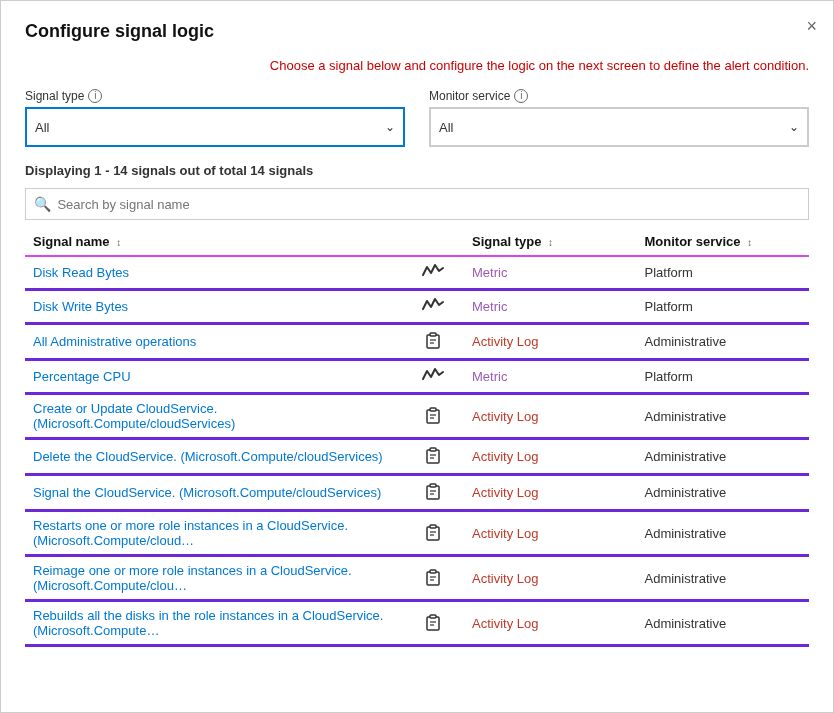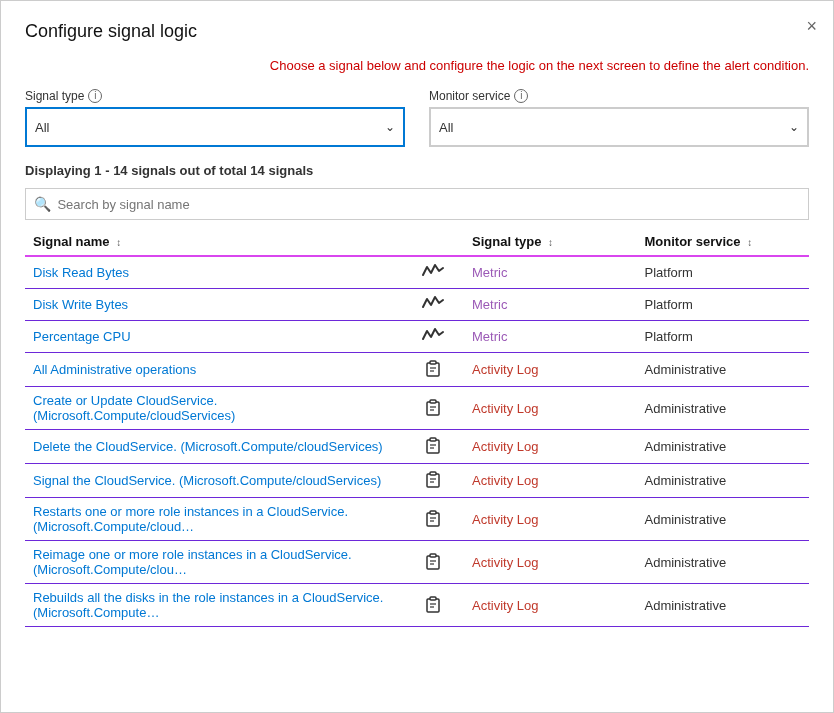--- a/index.html
+++ b/index.html
@@ -13,21 +13,21 @@
       width: 834px;
       min-height: 713px;
       background: #fff;
       border: 1px solid #ccc;
       box-shadow: 0 4px 16px rgba(0,0,0,0.2);
       padding: 20px 24px 24px 24px;
       position: relative;
     }
     .dialog-title {
       font-size: 18px;
-      font-weight: 400;
+      font-weight: 700;
       color: #111;
       margin-bottom: 16px;
     }
     .close-btn {
       position: absolute;
       top: 16px;
       right: 16px;
       background: none;
       border: none;
       font-size: 18px;
@@ -137,21 +137,21 @@
       font-size: 13px;
       padding: 6px 8px;
       color: #111;
     }
     thead th .sort-icon {
       font-size: 10px;
       color: #555;
       margin-left: 3px;
     }
     tbody tr {
-      border-bottom: 1px solid #6d28d9;
+      border-bottom: 3px solid #6d28d9;
     }
     tbody td {
       padding: 6px 8px;
       font-size: 13px;
       vertical-align: middle;
     }
     .signal-name-link {
       color: #0078d4;
       text-decoration: none;
       cursor: pointer;
@@ -240,39 +240,39 @@
         </tr>
         <tr>
           <td class="col-signal-name"><a class="signal-name-link">Disk Write Bytes</a></td>
           <td class="col-icon"><svg width="22" height="16" viewBox="0 0 22 16" fill="none" xmlns="http://www.w3.org/2000/svg">
         <polyline points="1,12 5,4 9,10 13,2 17,8 21,5" stroke="#333" stroke-width="2" fill="none" stroke-linejoin="round" stroke-linecap="round"></polyline>
       </svg></td>
           <td class="col-signal-type"><span class="signal-type-metric">Metric</span></td>
           <td class="col-monitor-service monitor-service-text">Platform</td>
         </tr>
         <tr>
+          <td class="col-signal-name"><a class="signal-name-link">All Administrative operations</a></td>
+          <td class="col-icon"><svg width="18" height="18" viewBox="0 0 18 18" fill="none" xmlns="http://www.w3.org/2000/svg">
+        <rect x="3" y="4" width="12" height="13" rx="1" stroke="#333" stroke-width="1.5" fill="none"></rect>
+        <rect x="6" y="2" width="6" height="3" rx="1" stroke="#333" stroke-width="1.5" fill="white"></rect>
+        <line x1="6" y1="9" x2="12" y2="9" stroke="#333" stroke-width="1.2"></line>
+        <line x1="6" y1="12" x2="10" y2="12" stroke="#333" stroke-width="1.2"></line>
+      </svg></td>
+          <td class="col-signal-type"><span class="signal-type-activity">Activity Log</span></td>
+          <td class="col-monitor-service monitor-service-text">Administrative</td>
+        </tr>
+        <tr>
           <td class="col-signal-name"><a class="signal-name-link">Percentage CPU</a></td>
           <td class="col-icon"><svg width="22" height="16" viewBox="0 0 22 16" fill="none" xmlns="http://www.w3.org/2000/svg">
         <polyline points="1,12 5,4 9,10 13,2 17,8 21,5" stroke="#333" stroke-width="2" fill="none" stroke-linejoin="round" stroke-linecap="round"></polyline>
       </svg></td>
           <td class="col-signal-type"><span class="signal-type-metric">Metric</span></td>
           <td class="col-monitor-service monitor-service-text">Platform</td>
         </tr>
         <tr>
-          <td class="col-signal-name"><a class="signal-name-link">All Administrative operations</a></td>
-          <td class="col-icon"><svg width="18" height="18" viewBox="0 0 18 18" fill="none" xmlns="http://www.w3.org/2000/svg">
-        <rect x="3" y="4" width="12" height="13" rx="1" stroke="#333" stroke-width="1.5" fill="none"></rect>
-        <rect x="6" y="2" width="6" height="3" rx="1" stroke="#333" stroke-width="1.5" fill="white"></rect>
-        <line x1="6" y1="9" x2="12" y2="9" stroke="#333" stroke-width="1.2"></line>
-        <line x1="6" y1="12" x2="10" y2="12" stroke="#333" stroke-width="1.2"></line>
-      </svg></td>
-          <td class="col-signal-type"><span class="signal-type-activity">Activity Log</span></td>
-          <td class="col-monitor-service monitor-service-text">Administrative</td>
-        </tr>
-        <tr>
           <td class="col-signal-name"><a class="signal-name-link">Create or Update CloudService. (Microsoft.Compute/cloudServices)</a></td>
           <td class="col-icon"><svg width="18" height="18" viewBox="0 0 18 18" fill="none" xmlns="http://www.w3.org/2000/svg">
         <rect x="3" y="4" width="12" height="13" rx="1" stroke="#333" stroke-width="1.5" fill="none"></rect>
         <rect x="6" y="2" width="6" height="3" rx="1" stroke="#333" stroke-width="1.5" fill="white"></rect>
         <line x1="6" y1="9" x2="12" y2="9" stroke="#333" stroke-width="1.2"></line>
         <line x1="6" y1="12" x2="10" y2="12" stroke="#333" stroke-width="1.2"></line>
       </svg></td>
           <td class="col-signal-type"><span class="signal-type-activity">Activity Log</span></td>
           <td class="col-monitor-service monitor-service-text">Administrative</td>
         </tr>

